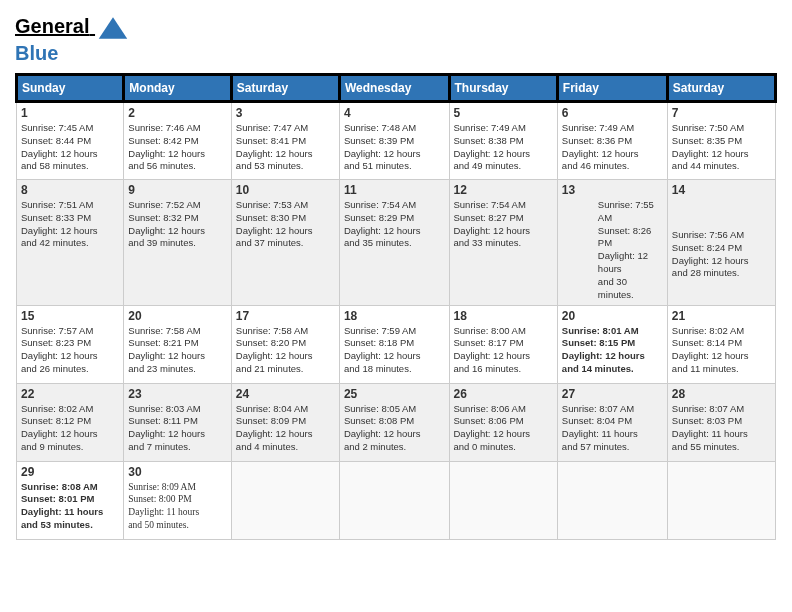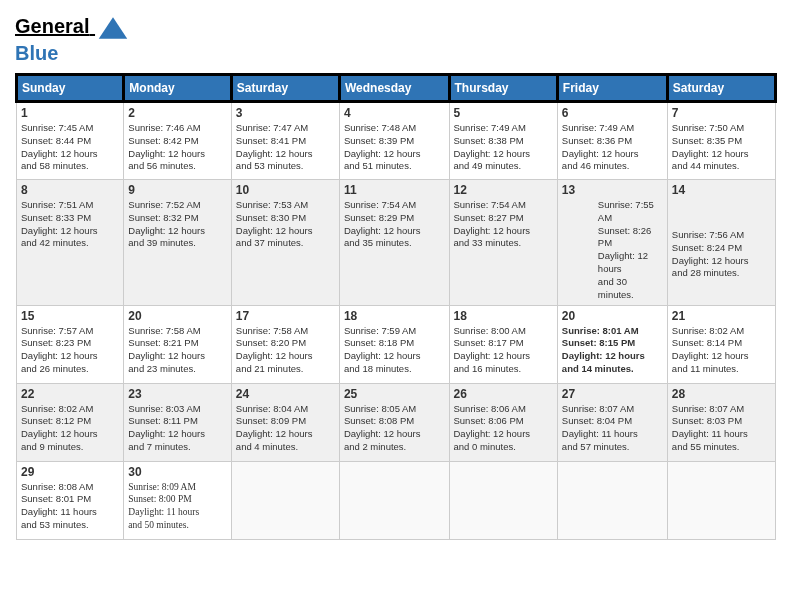--- a/index.html
+++ b/index.html
@@ -318,21 +318,21 @@
             <span class="day-num">28</span>
             <div class="day-info" style="white-space: pre-line;">Sunrise: 8:07 AM
 Sunset: 8:03 PM
 Daylight: 11 hours
 and 55 minutes.</div>
           </td>
         </tr>
         <tr>
           <td>
             <span class="day-num">29</span>
-            <div class="day-info" style="white-space: pre-line;">Sunrise: 8:08 AM
+            <div class="day-info" style="white-space: pre-line; font-weight: bold;">Sunrise: 8:08 AM
 Sunset: 8:01 PM
 Daylight: 11 hours
 and 53 minutes.</div>
           </td>
           <td>
             <span class="day-num">30</span>
             <div class="day-info" style="white-space: pre-line; font-family: Liberation Serif, serif;">Sunrise: 8:09 AM
 Sunset: 8:00 PM
 Daylight: 11 hours
 and 50 minutes.</div>

